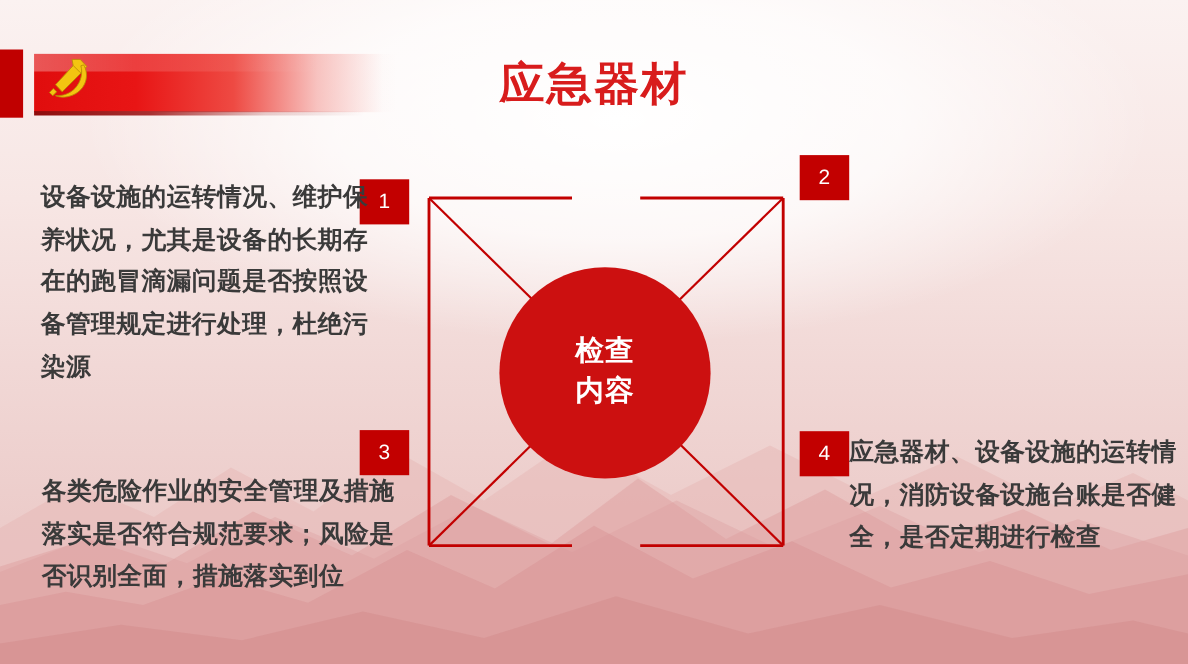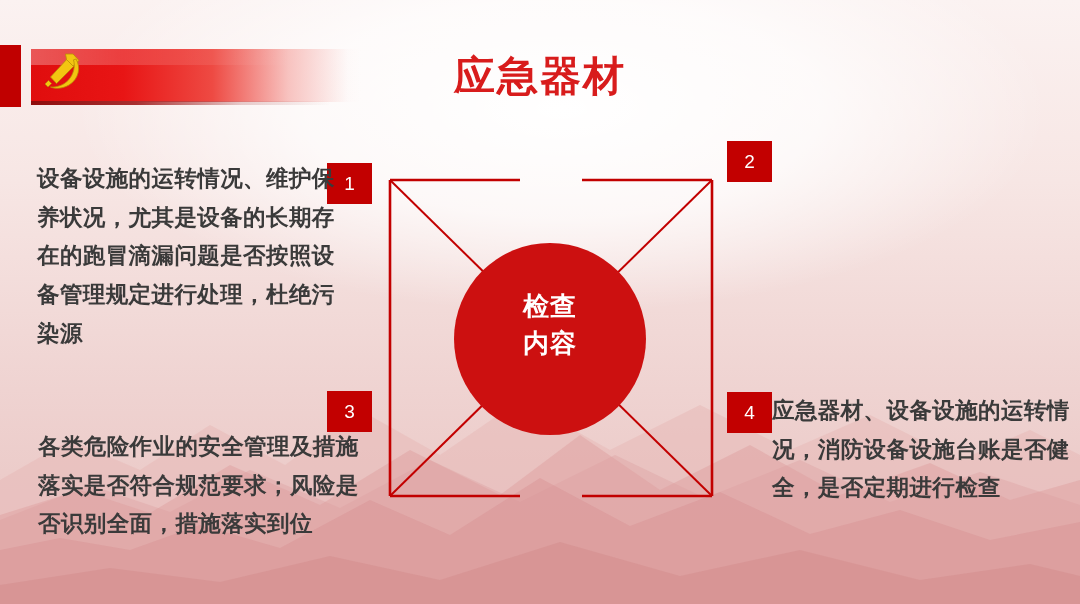--- a/index.html
+++ b/index.html
@@ -77,21 +77,21 @@
 
   
   .diagram {
     position: absolute;
     left: 383px; top: 173px;
     width: 336px; height: 330px;
   }
   .diagram svg { display: block; }
   .circle-label {
     position: absolute;
-    left: 455px; top: 288px;
+    left: 455px; top: 300px;
     width: 190px;
     text-align: center;
     color: #ffffff;
     font-size: 26px;
     font-weight: bold;
     line-height: 1.42;
     letter-spacing: 1px;
   }
 
   

